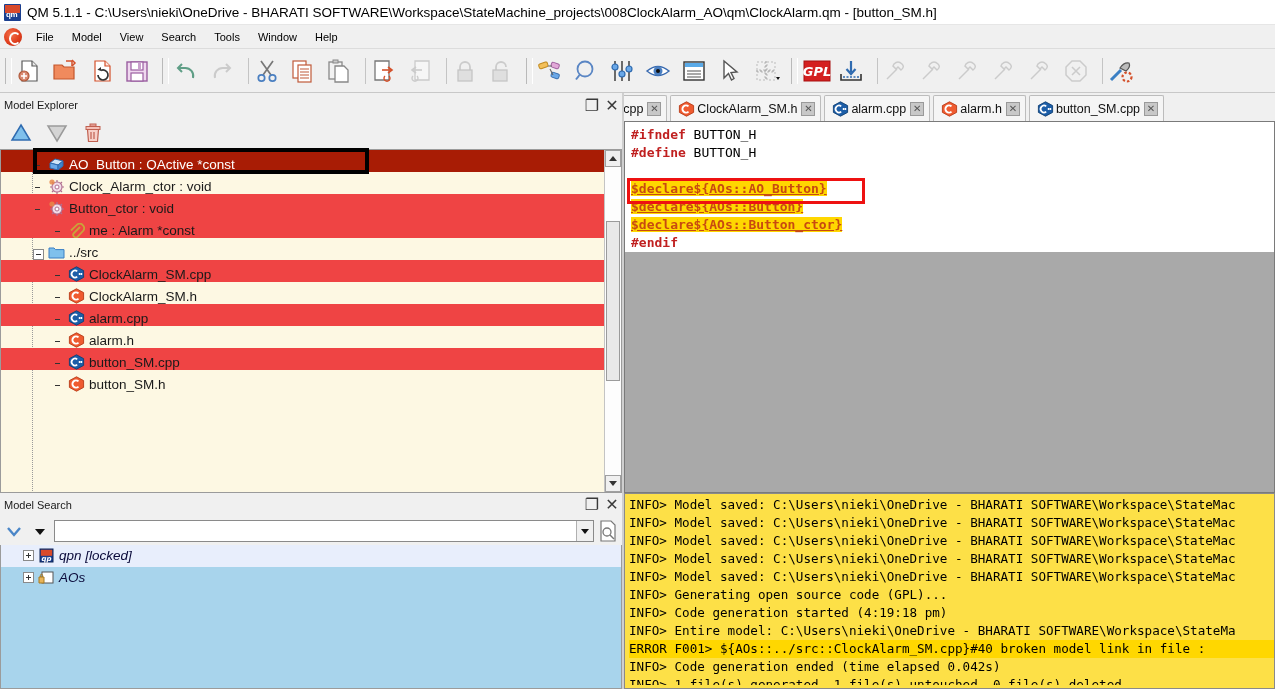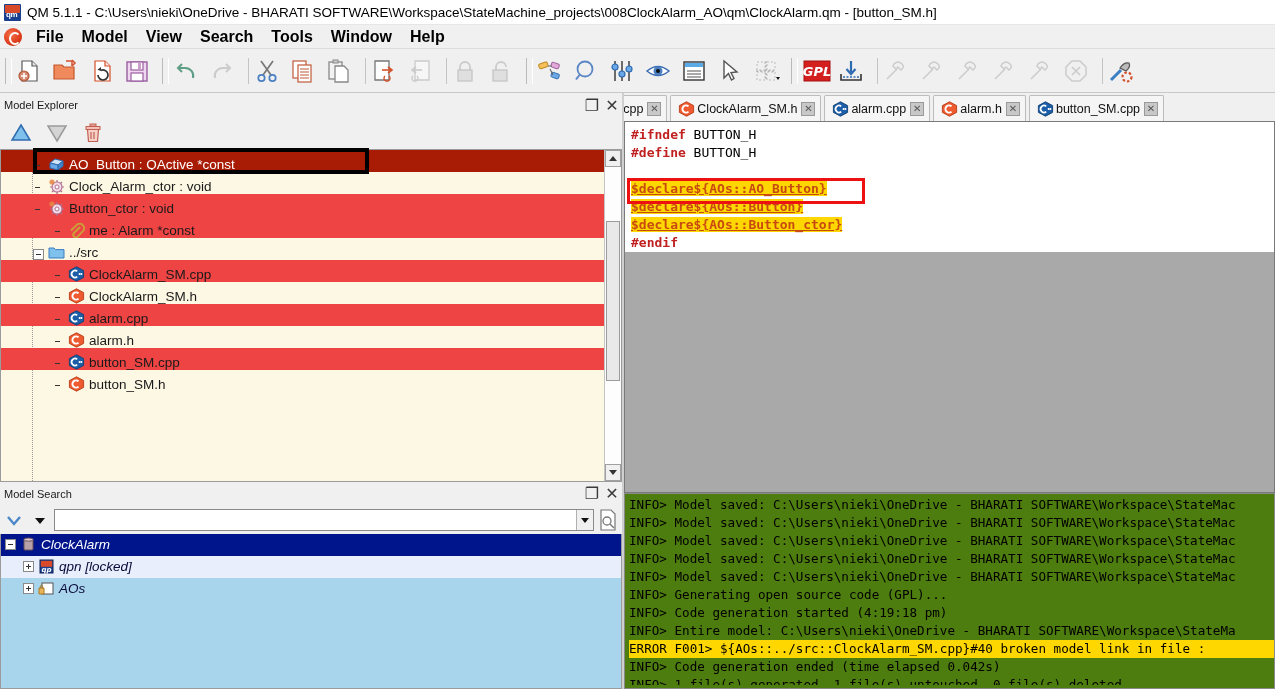--- a/index.html
+++ b/index.html
@@ -48,23 +48,22 @@
     border-radius: 50%;
     background: radial-gradient(circle at 40% 35%, #f2704a 0%, #e03e1d 55%, #b52b10 100%);
     position: relative;
   }
   .menu-logo:after {
     content: ""; position: absolute; left: 5px; top: 4px;
     width: 8px; height: 9px; border: 2px solid #ffffff;
     border-radius: 50%; border-right-color: transparent;
   }
   .menu-item {
-    font-size: 16px; color: #000; padding: 2px 9px; cursor: default;
+    font-size: 11px; color: #000; padding: 2px 9px; cursor: default;
     white-space: nowrap;
-    font-weight: bold;
   }
 
   
   .toolbar {
     height: 44px; display: flex; align-items: center;
     background: #f0f0f0; border-bottom: 1px solid #c8c8c8;
     padding: 0 2px;
   }
   .tgrip {
     width: 7px; height: 26px; margin: 0 3px; flex: 0 0 auto;
@@ -255,21 +254,21 @@
     position: absolute; border: 3px solid #ee1111; pointer-events: none;
     z-index: 20;
   }
 
   
   .log-wrap {
     flex: 0 0 auto; display: flex; flex-direction: column;
     background: #f0f0f0;
   }
   .log-body {
-    background: #4d7c0f; border: 1px solid #8a8a8a;
+    background: #fde047; border: 1px solid #8a8a8a;
     font-family: "DejaVu Sans Mono", monospace; font-size: 12.6px;
     line-height: 18px; overflow: hidden; white-space: pre;
     padding: 2px 0 0 4px; height: 196px;
   }
   .lline { height: 18px; white-space: pre; color: #000; }
   .lline.err { background: #ffd700; }
   .lline.cut { height: 9px; overflow: hidden; }
 </style>
 </head>
 <body>
@@ -737,31 +736,20 @@
         <div class="sbtn">
           <svg width="20" height="22" viewBox="0 0 20 22">
             <path d="M3 1 h10 l4 4 v16 h-14 z" fill="#fff" stroke="#777" stroke-width="1.2"></path>
             <circle cx="9" cy="12" r="4" fill="none" stroke="#777" stroke-width="1.3"></circle>
             <path d="M12 15 l4 4" stroke="#777" stroke-width="1.5"></path>
           </svg>
         </div>
       </div>
 
       <div class="search-tree" id="search-tree">
-          <div class="srow root">
-            <span class="tindent" style="width: 4px;"></span>
-            <span class="texp" style="background: rgb(255, 255, 255);"></span>
-            <span class="ticon">
-              <svg width="17" height="15" viewBox="0 0 17 15">
-                <rect x="4" y="2" width="9" height="11" rx="1" fill="#b8a0a8" stroke="#6a5058" stroke-width="1"></rect>
-                <ellipse cx="8.5" cy="2.6" rx="4.5" ry="1.6" fill="#d8c8cf" stroke="#6a5058" stroke-width="1"></ellipse>
-              </svg>
-            </span>
-            <span class="tlabel ital">ClockAlarm</span>
-          </div>
           <div class="srow r2">
             <span class="tindent" style="width: 22px;"></span>
             <span class="texp plus" style="background: rgb(255, 255, 255);"></span>
             <span class="ticon">
               <svg width="17" height="15" viewBox="0 0 17 15">
                 <rect x="2" y="1" width="13" height="13" fill="#1b3f8f" stroke="#0d2456" stroke-width="1"></rect>
                 <rect x="2.8" y="1.8" width="11.4" height="6" fill="#d94a2b"></rect>
                 <text x="8.5" y="13" font-family="DejaVu Sans, sans-serif" font-size="7" font-weight="bold" fill="#ffffff" text-anchor="middle">qp</text>
               </svg>
             </span>

